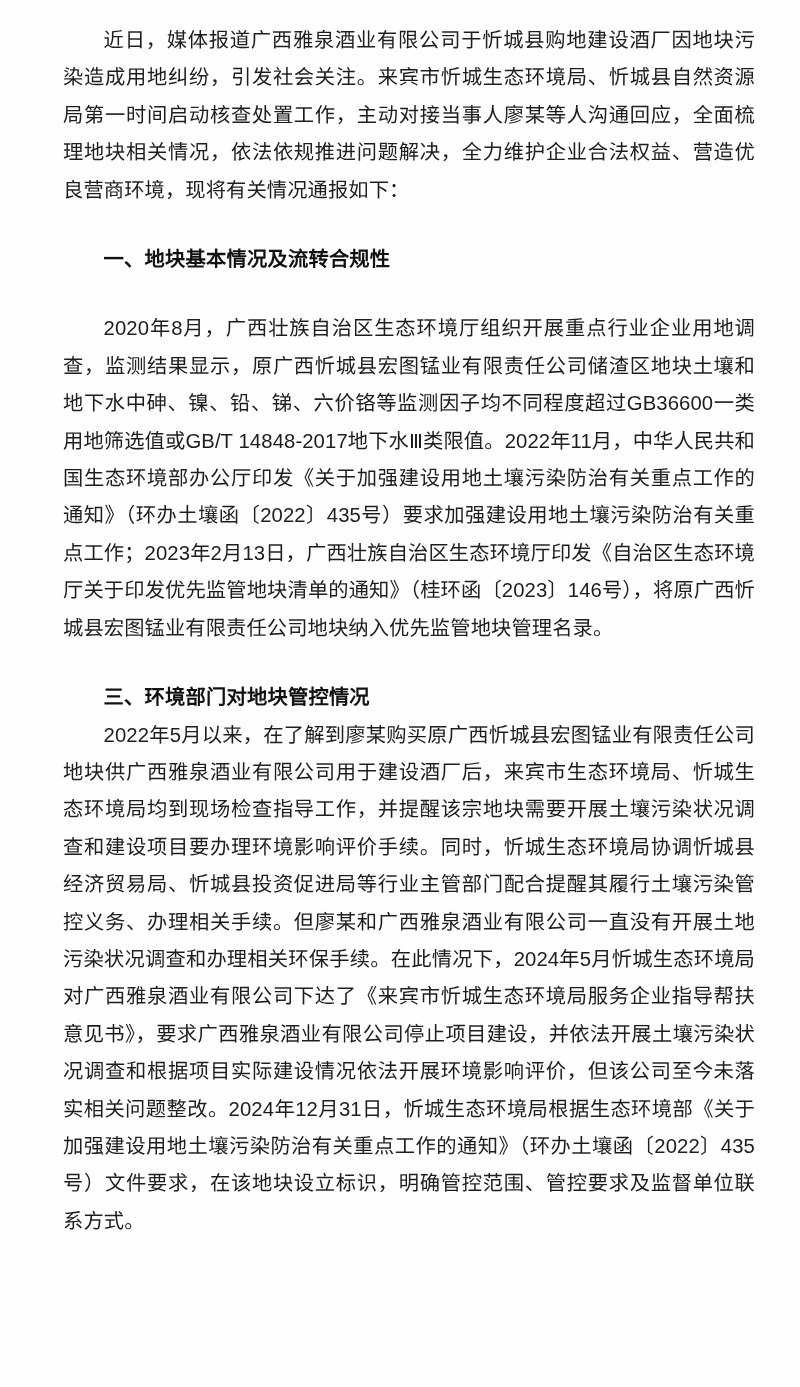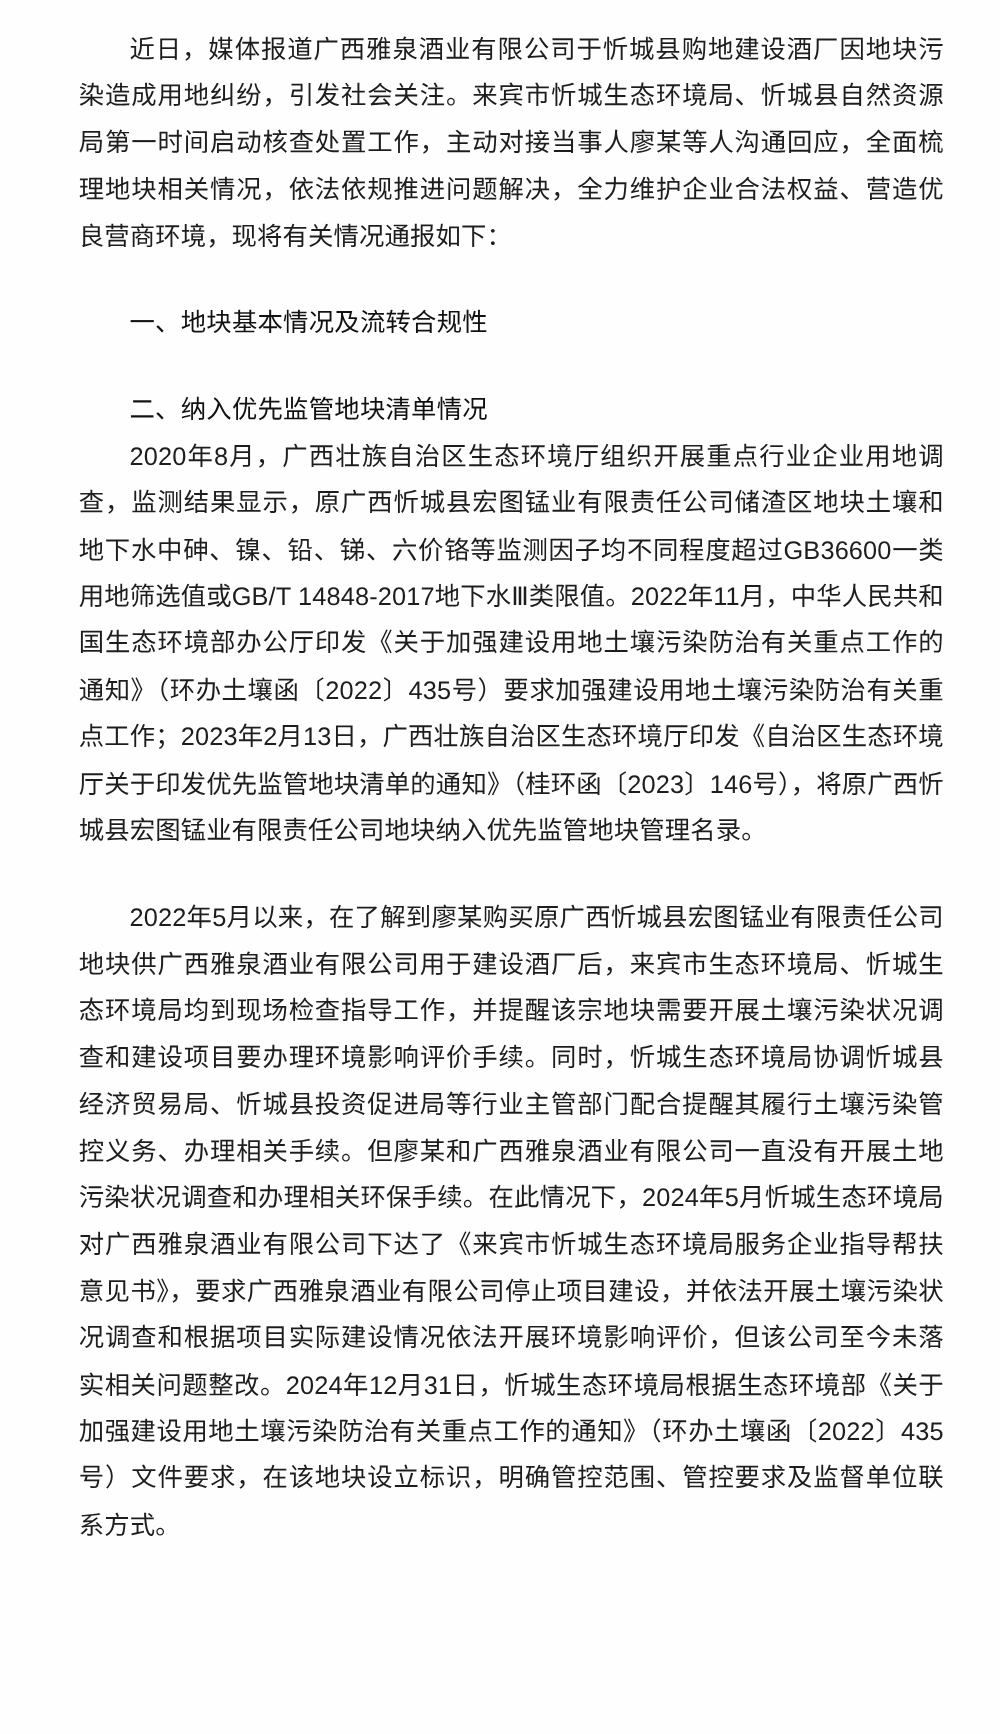--- a/index.html
+++ b/index.html
@@ -34,21 +34,21 @@
     text-justify: inter-ideograph;
     text-indent: 2em;
     letter-spacing: 0.1px;
     color: #1d1d1d;
     word-break: break-all;
   }
   h2.section-heading {
     margin: 0;
     font-size: 20.3px;
     line-height: 37.4px;
-    font-weight: normal;
+    font-weight: bold;
     text-indent: 2em;
     letter-spacing: 0.2px;
     color: #111111;
   }
   .gap-after-para {
     height: 32px;
   }
 </style>
 </head>
 <body>
@@ -58,23 +58,23 @@
 
     <p class="para">近日，媒体报道广西雅泉酒业有限公司于忻城县购地建设酒厂因地块污染造成用地纠纷，引发社会关注。来宾市忻城生态环境局、忻城县自然资源局第一时间启动核查处置工作，主动对接当事人廖某等人沟通回应，全面梳理地块相关情况，依法依规推进问题解决，全力维护企业合法权益、营造优良营商环境，现将有关情况通报如下：</p>
 
     <div class="gap-after-para"></div>
 
     <h2 class="section-heading">一、地块基本情况及流转合规性</h2>
 
 
     <div class="gap-after-para"></div>
 
-    <h2 class="section-heading">二、纳入优先监管地块清单情况</h2>
 
     <p class="para">2020年8月，广西壮族自治区生态环境厅组织开展重点行业企业用地调查，监测结果显示，原广西忻城县宏图锰业有限责任公司储渣区地块土壤和地下水中砷、镍、铅、锑、六价铬等监测因子均不同程度超过GB36600一类用地筛选值或GB/T 14848-2017地下水Ⅲ类限值。2022年11月，中华人民共和国生态环境部办公厅印发《关于加强建设用地土壤污染防治有关重点工作的通知》（环办土壤函〔2022〕435号）要求加强建设用地土壤污染防治有关重点工作；2023年2月13日，广西壮族自治区生态环境厅印发《自治区生态环境厅关于印发优先监管地块清单的通知》（桂环函〔2023〕146号），将原广西忻城县宏图锰业有限责任公司地块纳入优先监管地块管理名录。</p>
 
     <div class="gap-after-para"></div>
 
+    <h2 class="section-heading">三、环境部门对地块管控情况</h2>
 
     <p class="para">2022年5月以来，在了解到廖某购买原广西忻城县宏图锰业有限责任公司地块供广西雅泉酒业有限公司用于建设酒厂后，来宾市生态环境局、忻城生态环境局均到现场检查指导工作，并提醒该宗地块需要开展土壤污染状况调查和建设项目要办理环境影响评价手续。同时，忻城生态环境局协调忻城县经济贸易局、忻城县投资促进局等行业主管部门配合提醒其履行土壤污染管控义务、办理相关手续。但廖某和广西雅泉酒业有限公司一直没有开展土地污染状况调查和办理相关环保手续。在此情况下，2024年5月忻城生态环境局对广西雅泉酒业有限公司下达了《来宾市忻城生态环境局服务企业指导帮扶意见书》，要求广西雅泉酒业有限公司停止项目建设，并依法开展土壤污染状况调查和根据项目实际建设情况依法开展环境影响评价，但该公司至今未落实相关问题整改。2024年12月31日，忻城生态环境局根据生态环境部《关于加强建设用地土壤污染防治有关重点工作的通知》（环办土壤函〔2022〕435号）文件要求，在该地块设立标识，明确管控范围、管控要求及监督单位联系方式。</p>
 
   </div>
 </div>
 
 </body></html>

